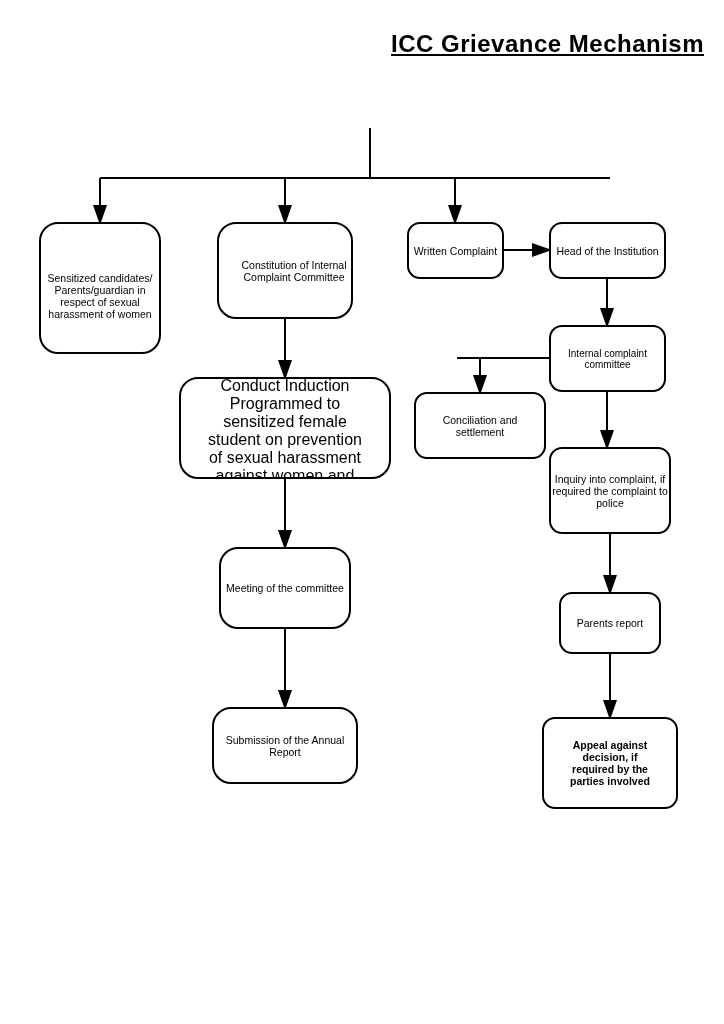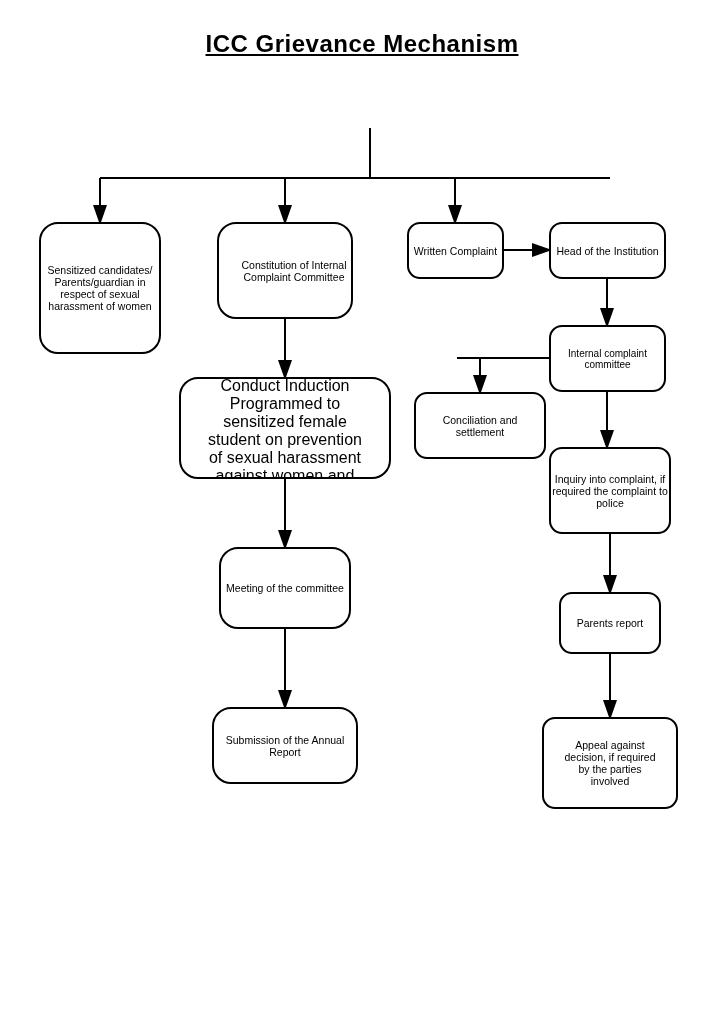--- a/index.html
+++ b/index.html
@@ -11,21 +11,21 @@
       position: relative;
       overflow-x: hidden;
     }
     .page {
       width: 724px;
       min-height: 1024px;
       position: relative;
       padding: 20px;
     }
     .title {
-      text-align: center;
+      text-align: right;
       font-size: 24px;
       font-weight: bold;
       text-decoration: underline;
       margin-bottom: 10px;
       margin-top: 10px;
       letter-spacing: 0.5px;
     }
     
     .diagram-svg {
       display: block;
@@ -63,21 +63,21 @@
     <line x1="80" y1="110" x2="590" y2="110" class="line"></line>
 
     <line x1="80" y1="110" x2="80" y2="155" class="line" marker-end="url(#arrowhead)"></line>
 
     <line x1="265" y1="110" x2="265" y2="155" class="line" marker-end="url(#arrowhead)"></line>
 
     <line x1="435" y1="110" x2="435" y2="155" class="line" marker-end="url(#arrowhead)"></line>
 
     <rect x="20" y="155" width="120" height="130" rx="18" ry="18" class="node-box"></rect>
     <foreignObject x="20" y="155" width="120" height="130">
-      <div xmlns="http://www.w3.org/1999/xhtml" style="width:120px;height:130px;display:flex;align-items:center;justify-content:center;text-align:center;font-family:Arial,sans-serif;font-size:10.5px;padding:6px;">Sensitized candidates/ Parents/guardian in respect of sexual harassment of women</div>
+      <div xmlns="http://www.w3.org/1999/xhtml" style="width:120px;height:130px;display:flex;align-items:center;justify-content:center;text-align:center;font-family:Arial,sans-serif;font-size:10.5px;padding:6px;margin-top:8px;">Sensitized candidates/ Parents/guardian in respect of sexual harassment of women</div>
     </foreignObject>
 
     <rect x="198" y="155" width="134" height="95" rx="18" ry="18" class="node-box"></rect>
     <foreignObject x="198" y="155" width="134" height="95">
       <div xmlns="http://www.w3.org/1999/xhtml" style="width:152px;height:95px;display:flex;align-items:center;justify-content:center;text-align:center;font-family:Arial,sans-serif;font-size:10.5px;padding:6px;">Constitution of Internal Complaint Committee</div>
     </foreignObject>
 
     <rect x="388" y="155" width="95" height="55" rx="12" ry="12" class="node-box"></rect>
     <foreignObject x="388" y="155" width="95" height="55">
       <div xmlns="http://www.w3.org/1999/xhtml" style="width:95px;height:55px;display:flex;align-items:center;justify-content:center;text-align:center;font-family:Arial,sans-serif;font-size:10.5px;padding:4px;">Written Complaint</div>
@@ -139,17 +139,17 @@
 
     <rect x="193" y="640" width="144" height="75" rx="18" ry="18" class="node-box"></rect>
     <foreignObject x="193" y="640" width="144" height="75">
       <div xmlns="http://www.w3.org/1999/xhtml" style="width:144px;height:75px;display:flex;align-items:center;justify-content:center;text-align:center;font-family:Arial,sans-serif;font-size:10.5px;padding:6px;border-radius:18px;">Submission of the Annual Report</div>
     </foreignObject>
 
     <line x1="590" y1="585" x2="590" y2="650" class="line" marker-end="url(#arrowhead)"></line>
 
     <rect x="523" y="650" width="134" height="90" rx="12" ry="12" class="node-box"></rect>
     <foreignObject x="523" y="650" width="134" height="90">
-      <div xmlns="http://www.w3.org/1999/xhtml" style="width:134px;height:90px;display:flex;align-items:center;justify-content:center;text-align:center;font-family:Arial,sans-serif;font-size:10.5px;padding:20px;">Appeal against decision, if required by the parties involved</div>
+      <div xmlns="http://www.w3.org/1999/xhtml" style="width:134px;height:90px;display:flex;align-items:center;justify-content:center;text-align:center;font-family:Arial,sans-serif;font-size:10.5px;padding:20px;font-weight:bold;">Appeal against decision, if required by the parties involved</div>
     </foreignObject>
 
   </svg>
 </div>
 
 </body></html>

